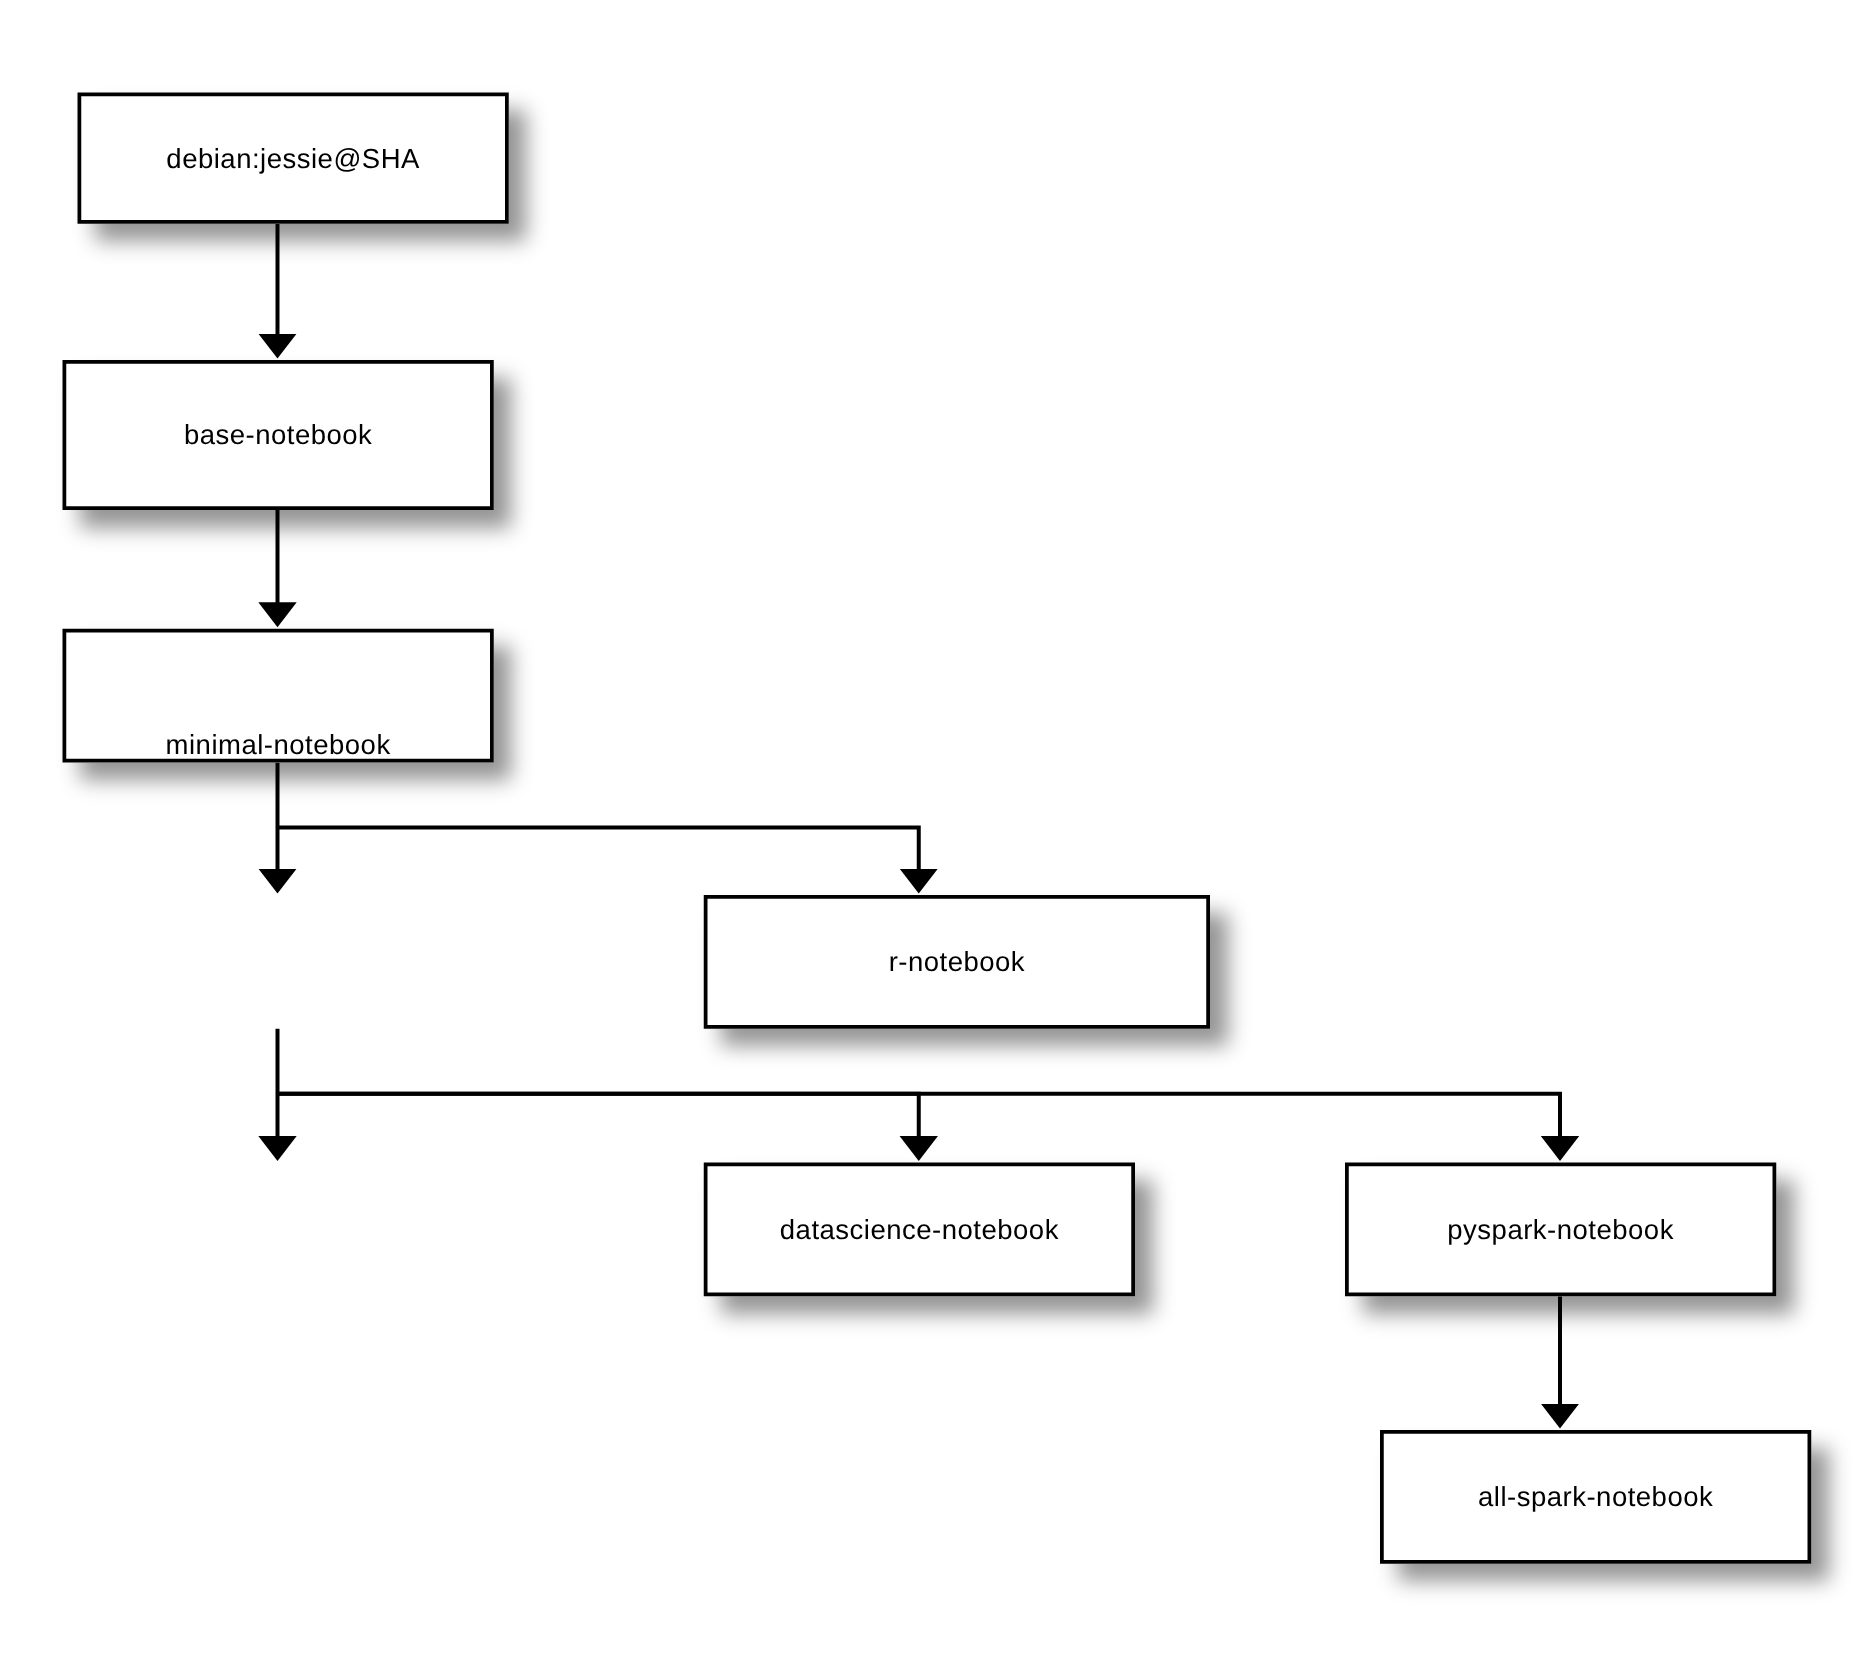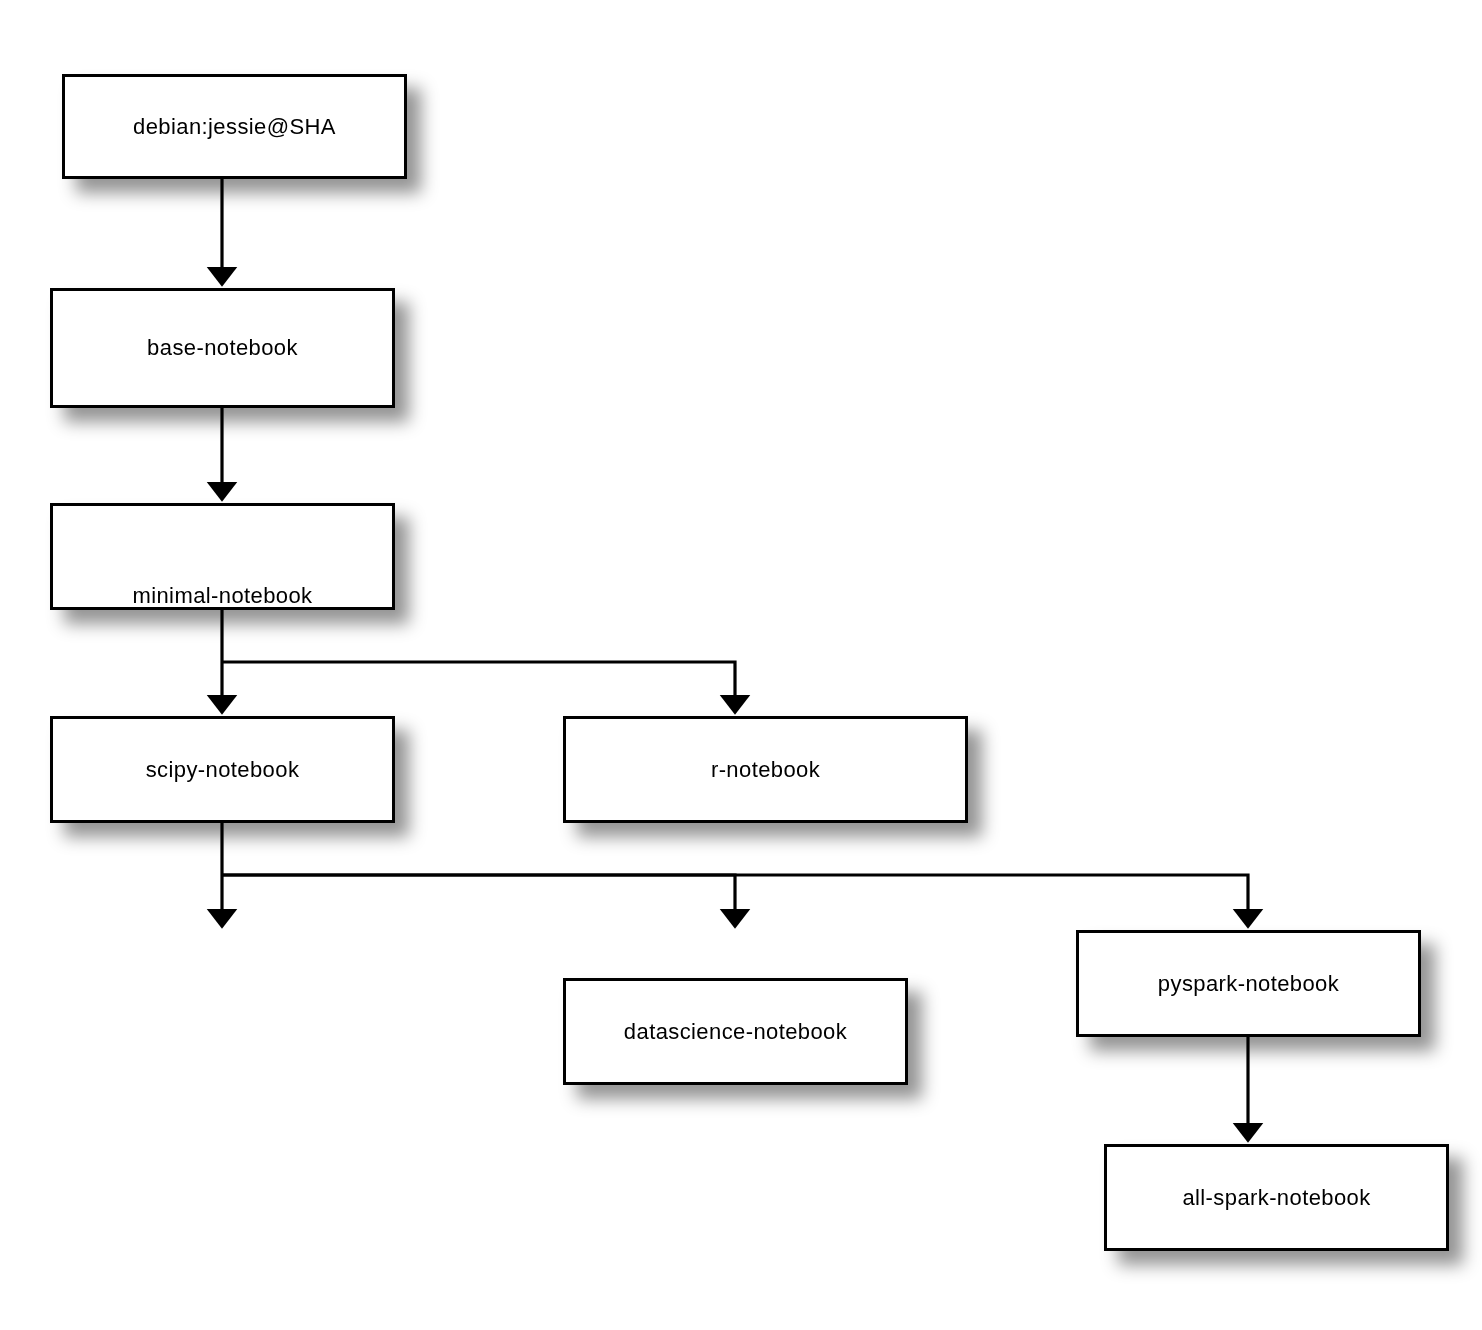--- a/index.html
+++ b/index.html
@@ -97,30 +97,27 @@
   </div>
 
   <div class="node" style="left:50px; top:288px; width:345px; height:120px;">
     <span class="node-label">base-notebook</span>
   </div>
 
   <div class="node" style="left:50px; top:503px; width:345px; height:107px;align-items:flex-end;">
     <span class="node-label">minimal-notebook</span>
   </div>
 
-  <div class="node" style="left:50px; top:716px; width:345px; height:107px;">
-    <span class="node-label">scipy-notebook</span>
-  </div>
 
   <div class="node" style="left:563px; top:716px; width:405px; height:107px;">
     <span class="node-label">r-notebook</span>
   </div>
 
 
-  <div class="node" style="left:563px; top:930px; width:345px; height:107px;margin-top:48px;">
+  <div class="node" style="left:563px; top:930px; width:345px; height:107px;">
     <span class="node-label">datascience-notebook</span>
   </div>
 
   <div class="node" style="left:1076px; top:930px; width:345px; height:107px;">
     <span class="node-label">pyspark-notebook</span>
   </div>
 
   <div class="node" style="left:1076px; top:1144px; width:345px; height:107px;margin-left:28px;">
     <span class="node-label">all-spark-notebook</span>
   </div>

